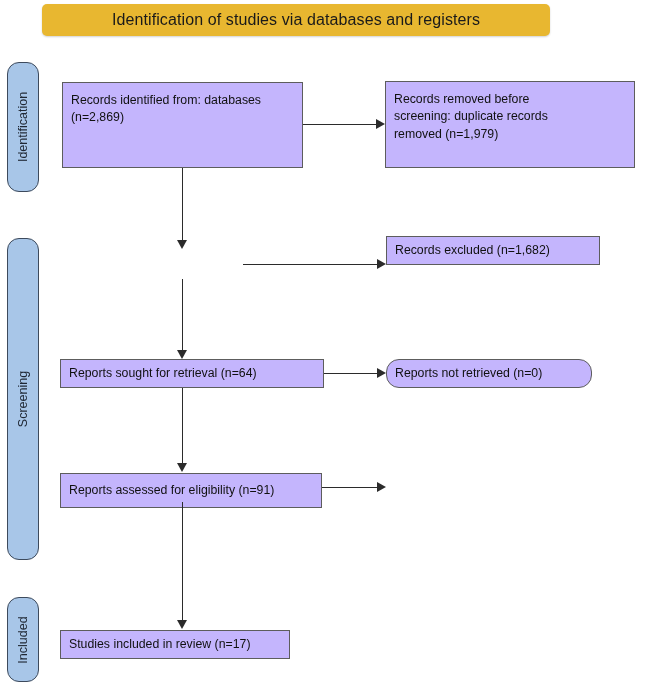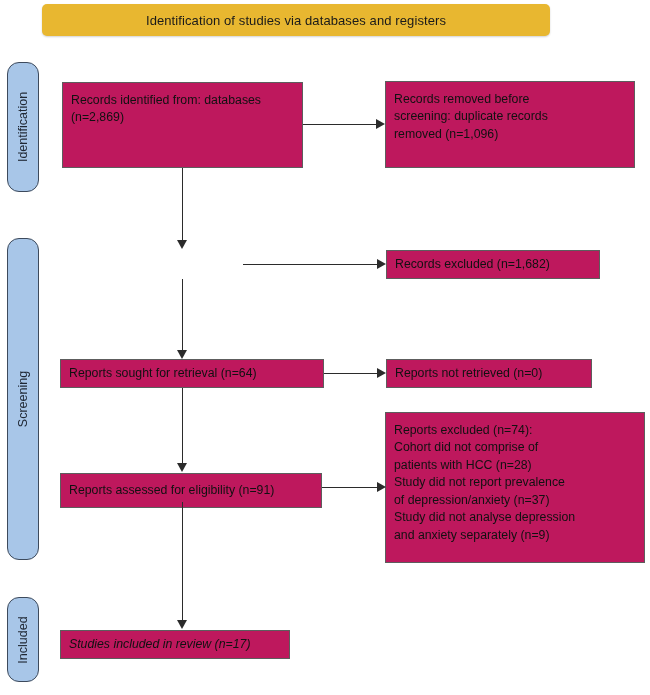--- a/index.html
+++ b/index.html
@@ -24,21 +24,21 @@
     width: 508px;
     height: 32px;
     background: #e8b730;
     border-radius: 5px;
     display: flex;
     align-items: center;
     justify-content: center;
     box-shadow: 0 1px 2px rgba(0,0,0,0.18);
   }
   .banner-text {
-    font-size: 13px;
+    font-size: 16px;
     color: #1a1a1a;
     letter-spacing: 0.1px;
     white-space: nowrap;
     text-align: center;
   }
 
   
   .pill {
     position: absolute;
     left: 7px;
@@ -55,21 +55,21 @@
     transform: translate(-50%, -50%) rotate(-90deg);
     transform-origin: center center;
     white-space: nowrap;
     font-size: 12.5px;
     color: #1f2733;
   }
 
   
   .box {
     position: absolute;
-    background: #be185d;
+    background: #c4b5fd;
     border: 1.2px solid #5d5d5d;
     box-sizing: border-box;
     display: flex;
     align-items: center;
     padding: 4px 8px;
   }
   .box-text {
     font-size: 12.3px;
     line-height: 1.42;
     color: #111111;
@@ -126,71 +126,62 @@
   </div>
 
   <div class="box top-align" style="left:62px; top:82px; width:241px; height:86px;">
     <span class="box-text">Records identified from: databases
    (n=2,869)</span>
   </div>
 
   <div class="box top-align" style="left:385px; top:81px; width:250px; height:87px;">
     <span class="box-text">Records removed before
    screening: duplicate records
-   removed (n=1,096)</span>
+   removed (n=1,979)</span>
   </div>
 
   <div class="hline" style="left:303px; top:124px; width:73px;"></div>
   <div class="arrow-right" style="left:376px; top:119px;"></div>
 
   <div class="vline" style="left:182px; top:168px; height:73px;"></div>
   <div class="arrow-down" style="left:177px; top:240px;"></div>
 
 
-  <div class="box" style="left:386px; top:250px; width:214px; height:29px;">
+  <div class="box" style="left:386px; top:236px; width:214px; height:29px;">
     <span class="box-text">Records excluded (n=1,682)</span>
   </div>
 
   <div class="hline" style="left:243px; top:264px; width:134px;"></div>
   <div class="arrow-right" style="left:377px; top:259px;"></div>
 
   <div class="vline" style="left:182px; top:279px; height:72px;"></div>
   <div class="arrow-down" style="left:177px; top:350px;"></div>
 
   <div class="box" style="left:60px; top:359px; width:264px; height:29px;">
     <span class="box-text">Reports sought for retrieval (n=64)</span>
   </div>
 
-  <div class="box" style="left:386px; top:359px; width:206px; height:29px;">
+  <div class="box" style="left:386px; top:359px; width:206px; height:29px;border-radius:13px;">
     <span class="box-text">Reports not retrieved (n=0)</span>
   </div>
 
   <div class="hline" style="left:324px; top:373px; width:53px;"></div>
   <div class="arrow-right" style="left:377px; top:368px;"></div>
 
   <div class="vline" style="left:182px; top:388px; height:76px;"></div>
   <div class="arrow-down" style="left:177px; top:463px;"></div>
 
   <div class="box" style="left:60px; top:473px; width:262px; height:35px;">
     <span class="box-text">Reports assessed for eligibility (n=91)</span>
   </div>
 
-  <div class="box top-align" style="left:385px; top:412px; width:260px; height:151px;">
-    <span class="box-text">Reports excluded (n=74):
-   Cohort did not comprise of
-      patients with HCC (n=28)
-   Study did not report prevalence
-      of depression/anxiety (n=37)
-   Study did not analyse depression
-      and anxiety separately (n=9)</span>
-  </div>
 
   <div class="hline" style="left:322px; top:487px; width:55px;"></div>
   <div class="arrow-right" style="left:377px; top:482px;"></div>
 
   <div class="vline" style="left:182px; top:502px; height:119px;"></div>
   <div class="arrow-down" style="left:177px; top:620px;"></div>
 
-  <div class="box" style="left:60px; top:630px; width:230px; height:29px;font-style:italic;">
+  <div class="box" style="left:60px; top:630px; width:230px; height:29px;">
     <span class="box-text">Studies included in review (n=17)</span>
   </div>
 
 </div>
 
 </body></html>

